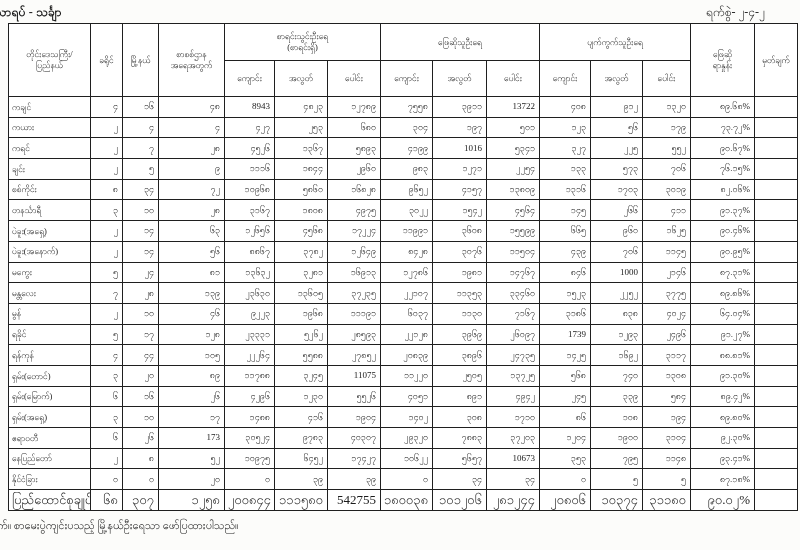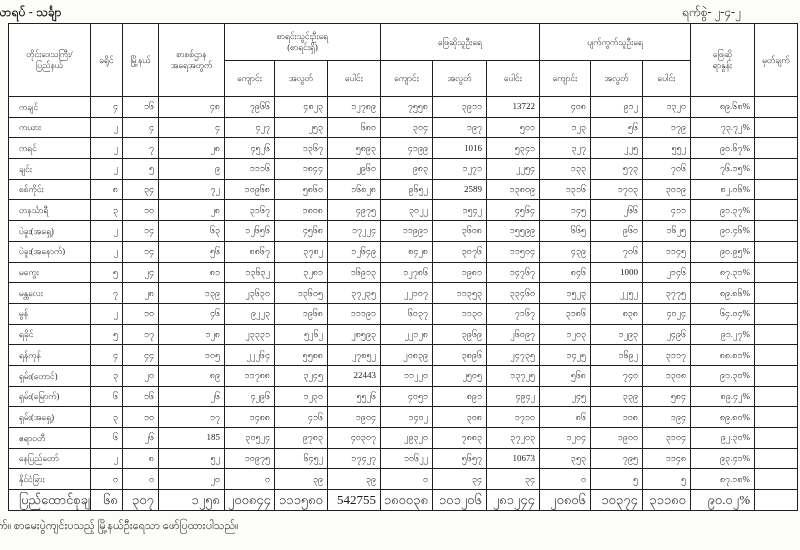--- a/index.html
+++ b/index.html
@@ -6,21 +6,21 @@
   body{
     width:800px;height:550px;overflow:hidden;position:relative;
     background:#fcfcfa;color:#1b1b1b;
     font-family:"Liberation Serif","DejaVu Serif",serif;
   }
   .page-title{
     position:absolute;left:-22px;top:4px;font-size:12px;font-weight:bold;
     white-space:nowrap;letter-spacing:.2px;
   }
   .date-line{
-    position:absolute;left:682px;top:4px;font-size:12px;white-space:nowrap;
+    position:absolute;left:706px;top:4px;font-size:12px;white-space:nowrap;
   }
   table.stats{
     position:absolute;left:8px;top:23px;width:789px;
     border-collapse:collapse;table-layout:fixed;
     background:#fff;
   }
   .stats th,.stats td{
     border:1px solid #1f1f1f;
     padding:0 3px;
     overflow:hidden;
@@ -30,21 +30,21 @@
     font-size:8.5px;text-align:center;vertical-align:middle;
     white-space:pre-line;line-height:1.25;
   }
   .stats thead tr.grp-row th{height:36px;}
   .stats thead tr.sub-row th{height:35px;}
   .stats tbody td{
     font-size:9px;height:19.7px;line-height:1;
     text-align:right;padding-right:4px;white-space:nowrap;
   }
   .stats tbody td.lbl{
-    text-align:left;padding-left:10px;padding-right:1px;font-size:8.5px;
+    text-align:left;padding-left:3px;padding-right:1px;font-size:8.5px;
   }
   .stats tbody tr.total-row td{font-size:13px;}
   .footnote{
     position:absolute;left:-28px;top:518px;font-size:11px;white-space:nowrap;
   }
 </style>
 </head>
 <body>
 
 <div class="page-title">ဘာသာရပ် - သင်္ချာ</div>
@@ -95,21 +95,21 @@
       <th>အလွတ်</th>
       <th>ပေါင်း</th>
     </tr>
   </thead>
   <tbody>
       <tr>
         <td class="lbl">ကချင်</td>
         <td>၄</td>
         <td>၁၆</td>
         <td>၄၈</td>
-        <td>၇၉၆၆</td>
+        <td>8943</td>
         <td>၄၈၂၃</td>
         <td>၁၂၇၈၉</td>
         <td>၇၅၅၈</td>
         <td>၃၉၁၁</td>
         <td>13722</td>
         <td>၄၀၈</td>
         <td>၉၁၂</td>
         <td>၁၃၂၀</td>
         <td>၈၉.၆၈%</td>
         <td></td>
@@ -167,21 +167,21 @@
       </tr>
       <tr>
         <td class="lbl">စစ်ကိုင်း</td>
         <td>၈</td>
         <td>၃၄</td>
         <td>၇၂</td>
         <td>၁၀၉၆၈</td>
         <td>၅၈၆၀</td>
         <td>၁၆၈၂၈</td>
         <td>၉၆၅၂</td>
-        <td>2589</td>
+        <td>၄၁၅၇</td>
         <td>၁၃၈၀၉</td>
         <td>၁၃၁၆</td>
         <td>၁၇၀၃</td>
         <td>၃၀၁၉</td>
         <td>၈၂.၀၆%</td>
         <td></td>
       </tr>
       <tr>
         <td class="lbl">တနင်္သာရီ</td>
         <td>၃</td>
@@ -288,21 +288,21 @@
         <td class="lbl">ရခိုင်</td>
         <td>၅</td>
         <td>၁၇</td>
         <td>၁၂၈</td>
         <td>၂၃၃၃၁</td>
         <td>၅၂၆၂</td>
         <td>၂၈၅၉၃</td>
         <td>၂၂၁၂၈</td>
         <td>၃၉၆၉</td>
         <td>၂၆၀၉၇</td>
-        <td>၁၂၀၃</td>
+        <td>1739</td>
         <td>၁၂၉၃</td>
         <td>၂၄၉၆</td>
         <td>၉၁.၂၇%</td>
         <td></td>
       </tr>
       <tr>
         <td class="lbl">ရန်ကုန်</td>
         <td>၄</td>
         <td>၄၄</td>
         <td>၁၀၅</td>
@@ -318,21 +318,21 @@
         <td>၈၈.၈၁%</td>
         <td></td>
       </tr>
       <tr>
         <td class="lbl">ရှမ်း(တောင်)</td>
         <td>၃</td>
         <td>၂၀</td>
         <td>၈၉</td>
         <td>၁၁၇၈၈</td>
         <td>၃၂၄၅</td>
-        <td>22443</td>
+        <td>11075</td>
         <td>၁၁၂၂၀</td>
         <td>၂၅၀၅</td>
         <td>၁၃၇၂၅</td>
         <td>၅၆၈</td>
         <td>၇၄၀</td>
         <td>၁၃၀၈</td>
         <td>၉၁.၃၀%</td>
         <td></td>
       </tr>
       <tr>
@@ -366,21 +366,21 @@
         <td>၈၆</td>
         <td>၁၀၈</td>
         <td>၁၉၄</td>
         <td>၈၉.၈၀%</td>
         <td></td>
       </tr>
       <tr>
         <td class="lbl">ဧရာဝတီ</td>
         <td>၆</td>
         <td>၂၆</td>
-        <td>185</td>
+        <td>173</td>
         <td>၃၀၅၂၄</td>
         <td>၉၇၈၃</td>
         <td>၄၀၃၀၇</td>
         <td>၂၉၃၂၀</td>
         <td>၇၈၈၃</td>
         <td>၃၇၂၀၃</td>
         <td>၁၂၀၄</td>
         <td>၁၉၀၀</td>
         <td>၃၁၀၄</td>
         <td>၉၂.၃၀%</td>

